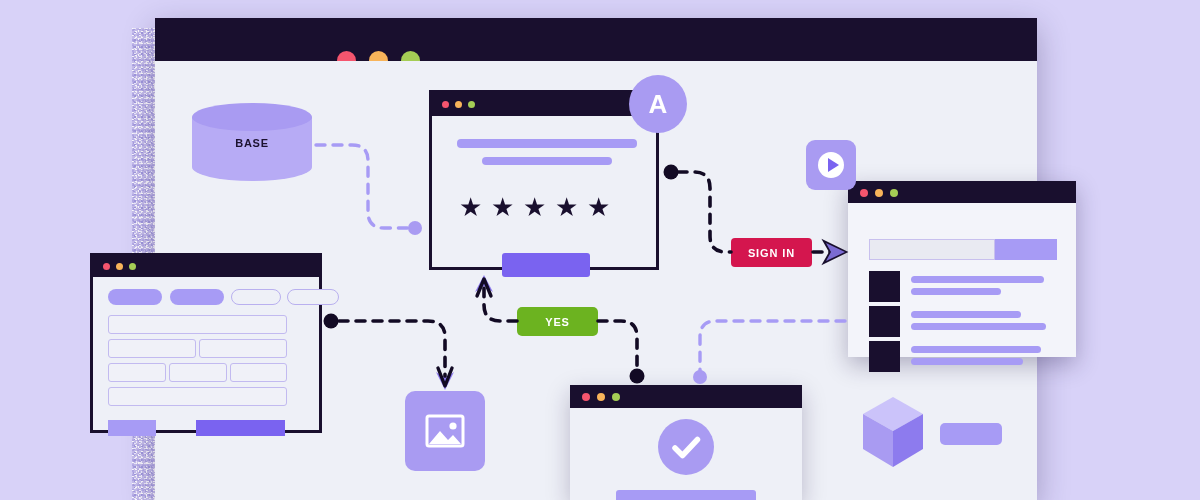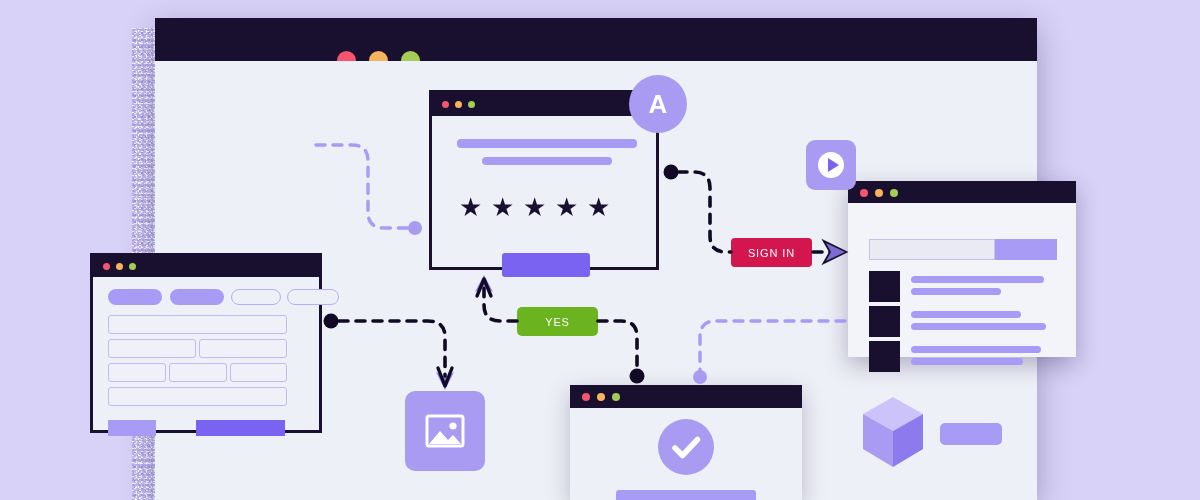--- a/index.html
+++ b/index.html
@@ -266,21 +266,21 @@
     border-radius: 5px;
   }
 
   
   .flow-btn {
     position: absolute;
     display: flex;
     align-items: center;
     justify-content: center;
     color: #fff;
-    font-weight: normal;
+    font-weight: bold;
     letter-spacing: .9px;
   }
   #signin-button {
     left: 731px; top: 238px;
     width: 81px; height: 29px;
     background: #d4164e;
     border-radius: 4px;
     font-size: 11px;
   }
   #yes-button {
@@ -308,20 +308,26 @@
 
   <div id="main-window">
     <div id="main-titlebar">
       <span class="dot red" style="left:182px; top:33px; width:19px; height:19px;"></span>
       <span class="dot yellow" style="left:214px; top:33px; width:19px; height:19px;"></span>
       <span class="dot green" style="left:246px; top:33px; width:19px; height:19px;"></span>
     </div>
     <div id="main-canvas"></div>
   </div>
 
+  <div id="db-cylinder">
+    <div id="db-bottom"></div>
+    <div id="db-body"></div>
+    <div id="db-top"></div>
+    <div id="db-label">BASE</div>
+  </div>
 
   <div class="win" id="center-window">
     <div class="win-bar">
       <span class="dot red" style="left:10px; top:8px; width:7px; height:7px;"></span>
       <span class="dot yellow" style="left:23px; top:8px; width:7px; height:7px;"></span>
       <span class="dot green" style="left:36px; top:8px; width:7px; height:7px;"></span>
     </div>
     <div class="win-body">
       <div class="bar-purple" style="left:25px; top:23px; width:180px; height:9px;"></div>
       <div class="bar-purple" style="left:50px; top:41px; width:130px; height:8px;"></div>

